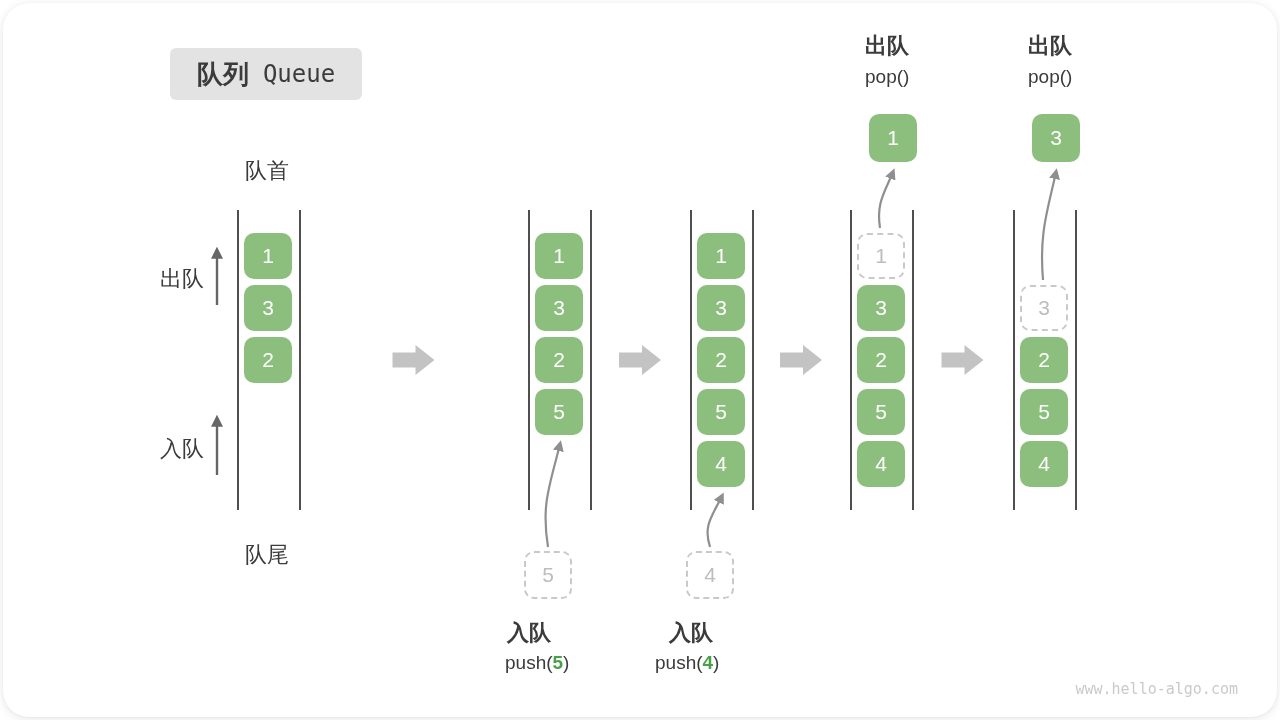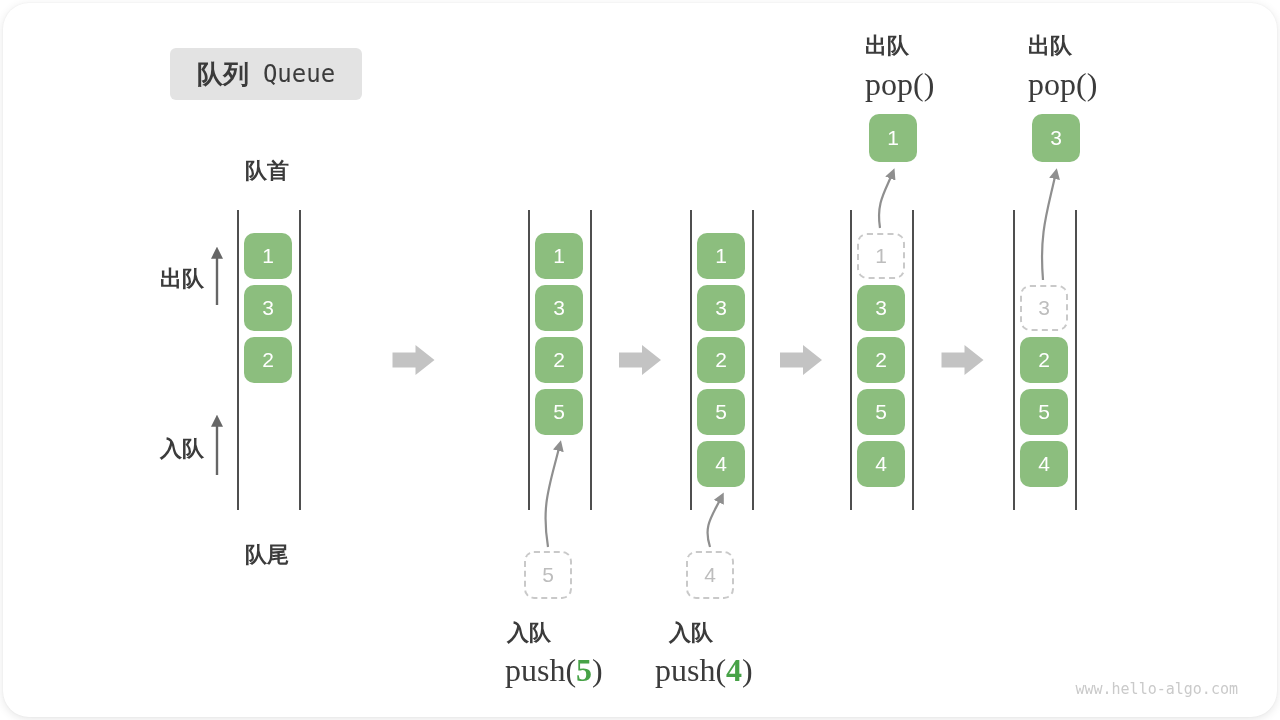--- a/index.html
+++ b/index.html
@@ -5,31 +5,31 @@
   html,body{margin:0;padding:0;background:#ffffff;}
   #canvas{position:relative;width:1280px;height:720px;background:#fff;overflow:hidden;
           font-family:"Liberation Sans",sans-serif;}
   .card{position:absolute;left:3px;top:3px;width:1274px;height:714px;background:#fff;
         border-radius:26px;box-shadow:0 2px 10px rgba(0,0,0,.10),0 0 2px rgba(0,0,0,.05);}
   .title-box{position:absolute;left:170px;top:48px;width:192px;height:52px;
              background:var(--title-bg,#E3E3E3);border-radius:6px;
              display:flex;align-items:center;justify-content:center;gap:14px;}
   .title-zh{font-size:26px;font-weight:700;color:var(--text-dark,#3B3B3B);}
   .title-en{font-family:"DejaVu Sans Mono",monospace;font-size:24px;color:var(--text-dark,#3B3B3B);}
-  .cjk-label{position:absolute;font-size:22px;font-weight:700;color:var(--text-dark,#3B3B3B);
+  .cjk-label{position:absolute;font-size:22px;font-weight:400;color:var(--text-dark,#3B3B3B);
              line-height:1.2;white-space:nowrap;}
   .queue-line{position:absolute;width:2px;background:var(--queue-line,#4F4F4F);}
   .cell{position:absolute;width:48px;height:46px;border-radius:10px;box-sizing:border-box;
         display:flex;align-items:center;justify-content:center;font-size:21px;}
   .cell.solid{background:var(--box-green,#8CBE7E);color:#fff;}
   .cell.ghost{border:2.5px dashed var(--ghost-border,#C9C9C9);color:var(--ghost-text,#BDBDBD);
               background:transparent;}
   .cell.ext{height:48px;}
   .op-zh{position:absolute;font-size:22px;font-weight:700;color:var(--text-dark,#3B3B3B);white-space:nowrap;}
-  .op-code{position:absolute;font-family:Liberation Serif, serif;font-size:32px;
+  .op-code{position:absolute;font-family:Liberation Sans, sans-serif;font-size:19px;
            color:var(--text-dark,#3B3B3B);white-space:nowrap;}
   .op-code .arg{color:var(--arg-green,#47A247);font-weight:700;}
   .watermark{position:absolute;right:42px;bottom:22px;font-family:"DejaVu Sans Mono",monospace;
              font-size:15px;color:var(--watermark-c,#CACACA);}
   #overlay{position:absolute;left:0;top:0;pointer-events:none;}
   #states{position:absolute;left:0;top:0;width:1280px;height:720px;}
 </style>
 </head>
 <body>
 

